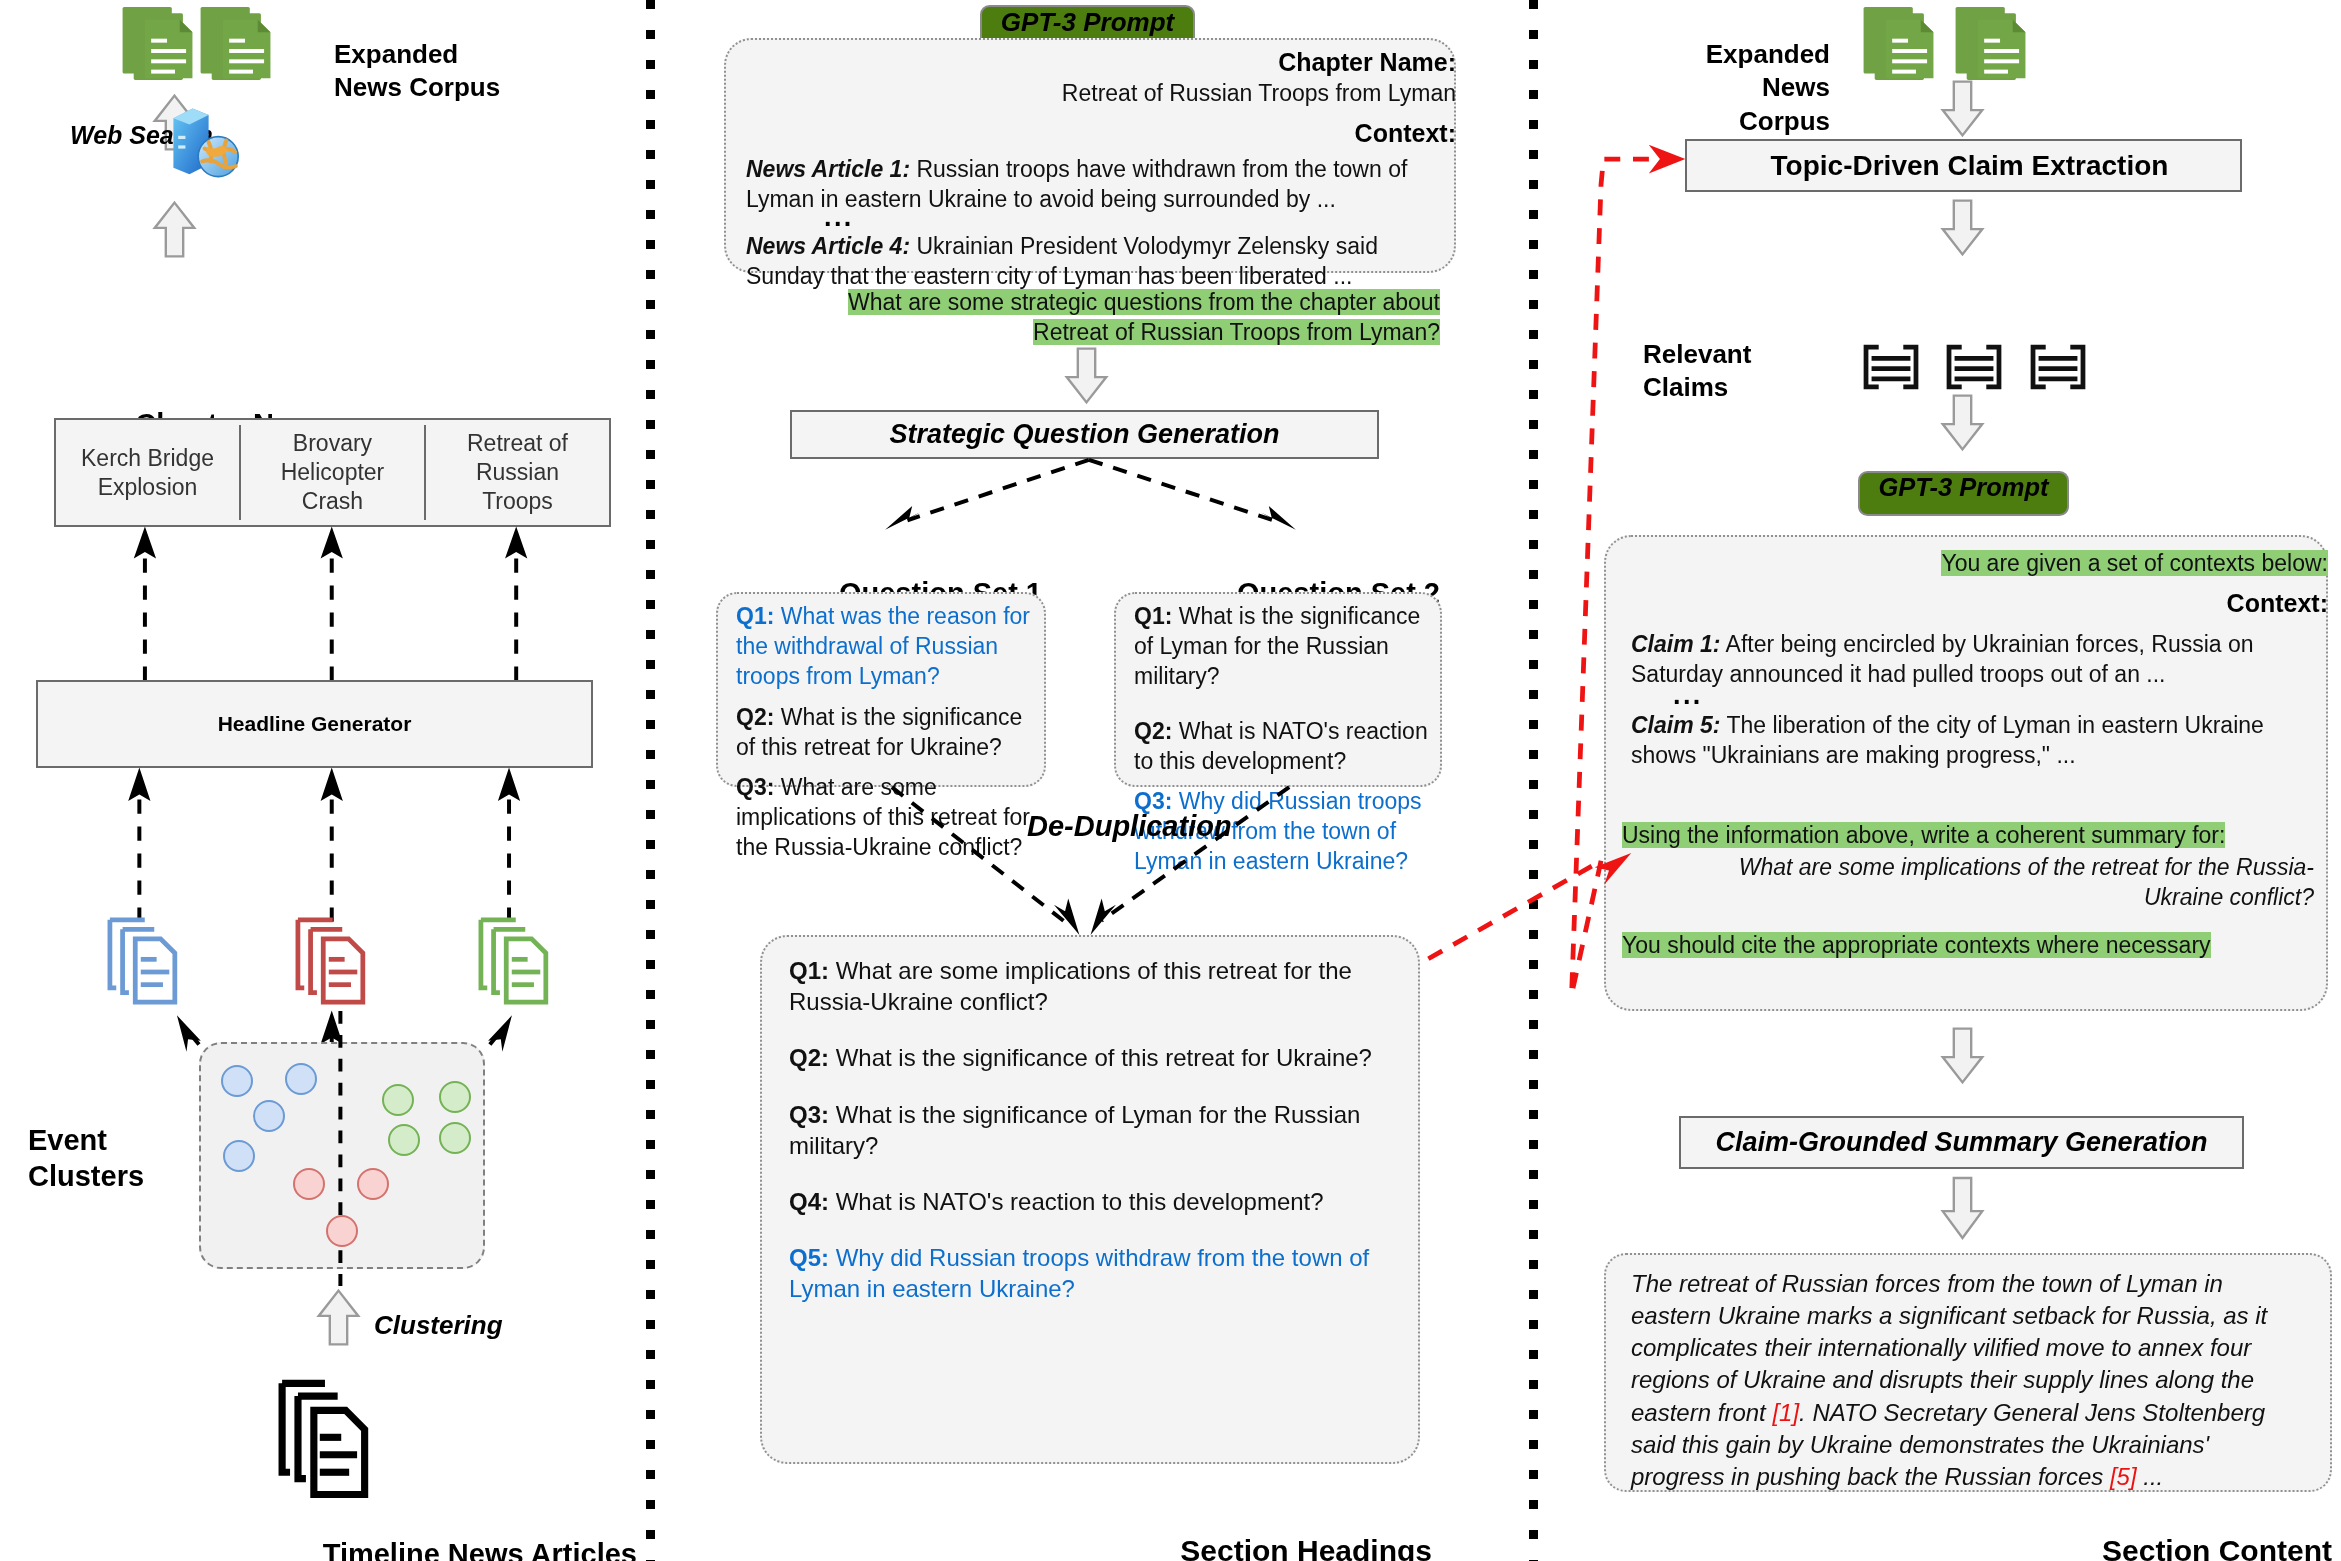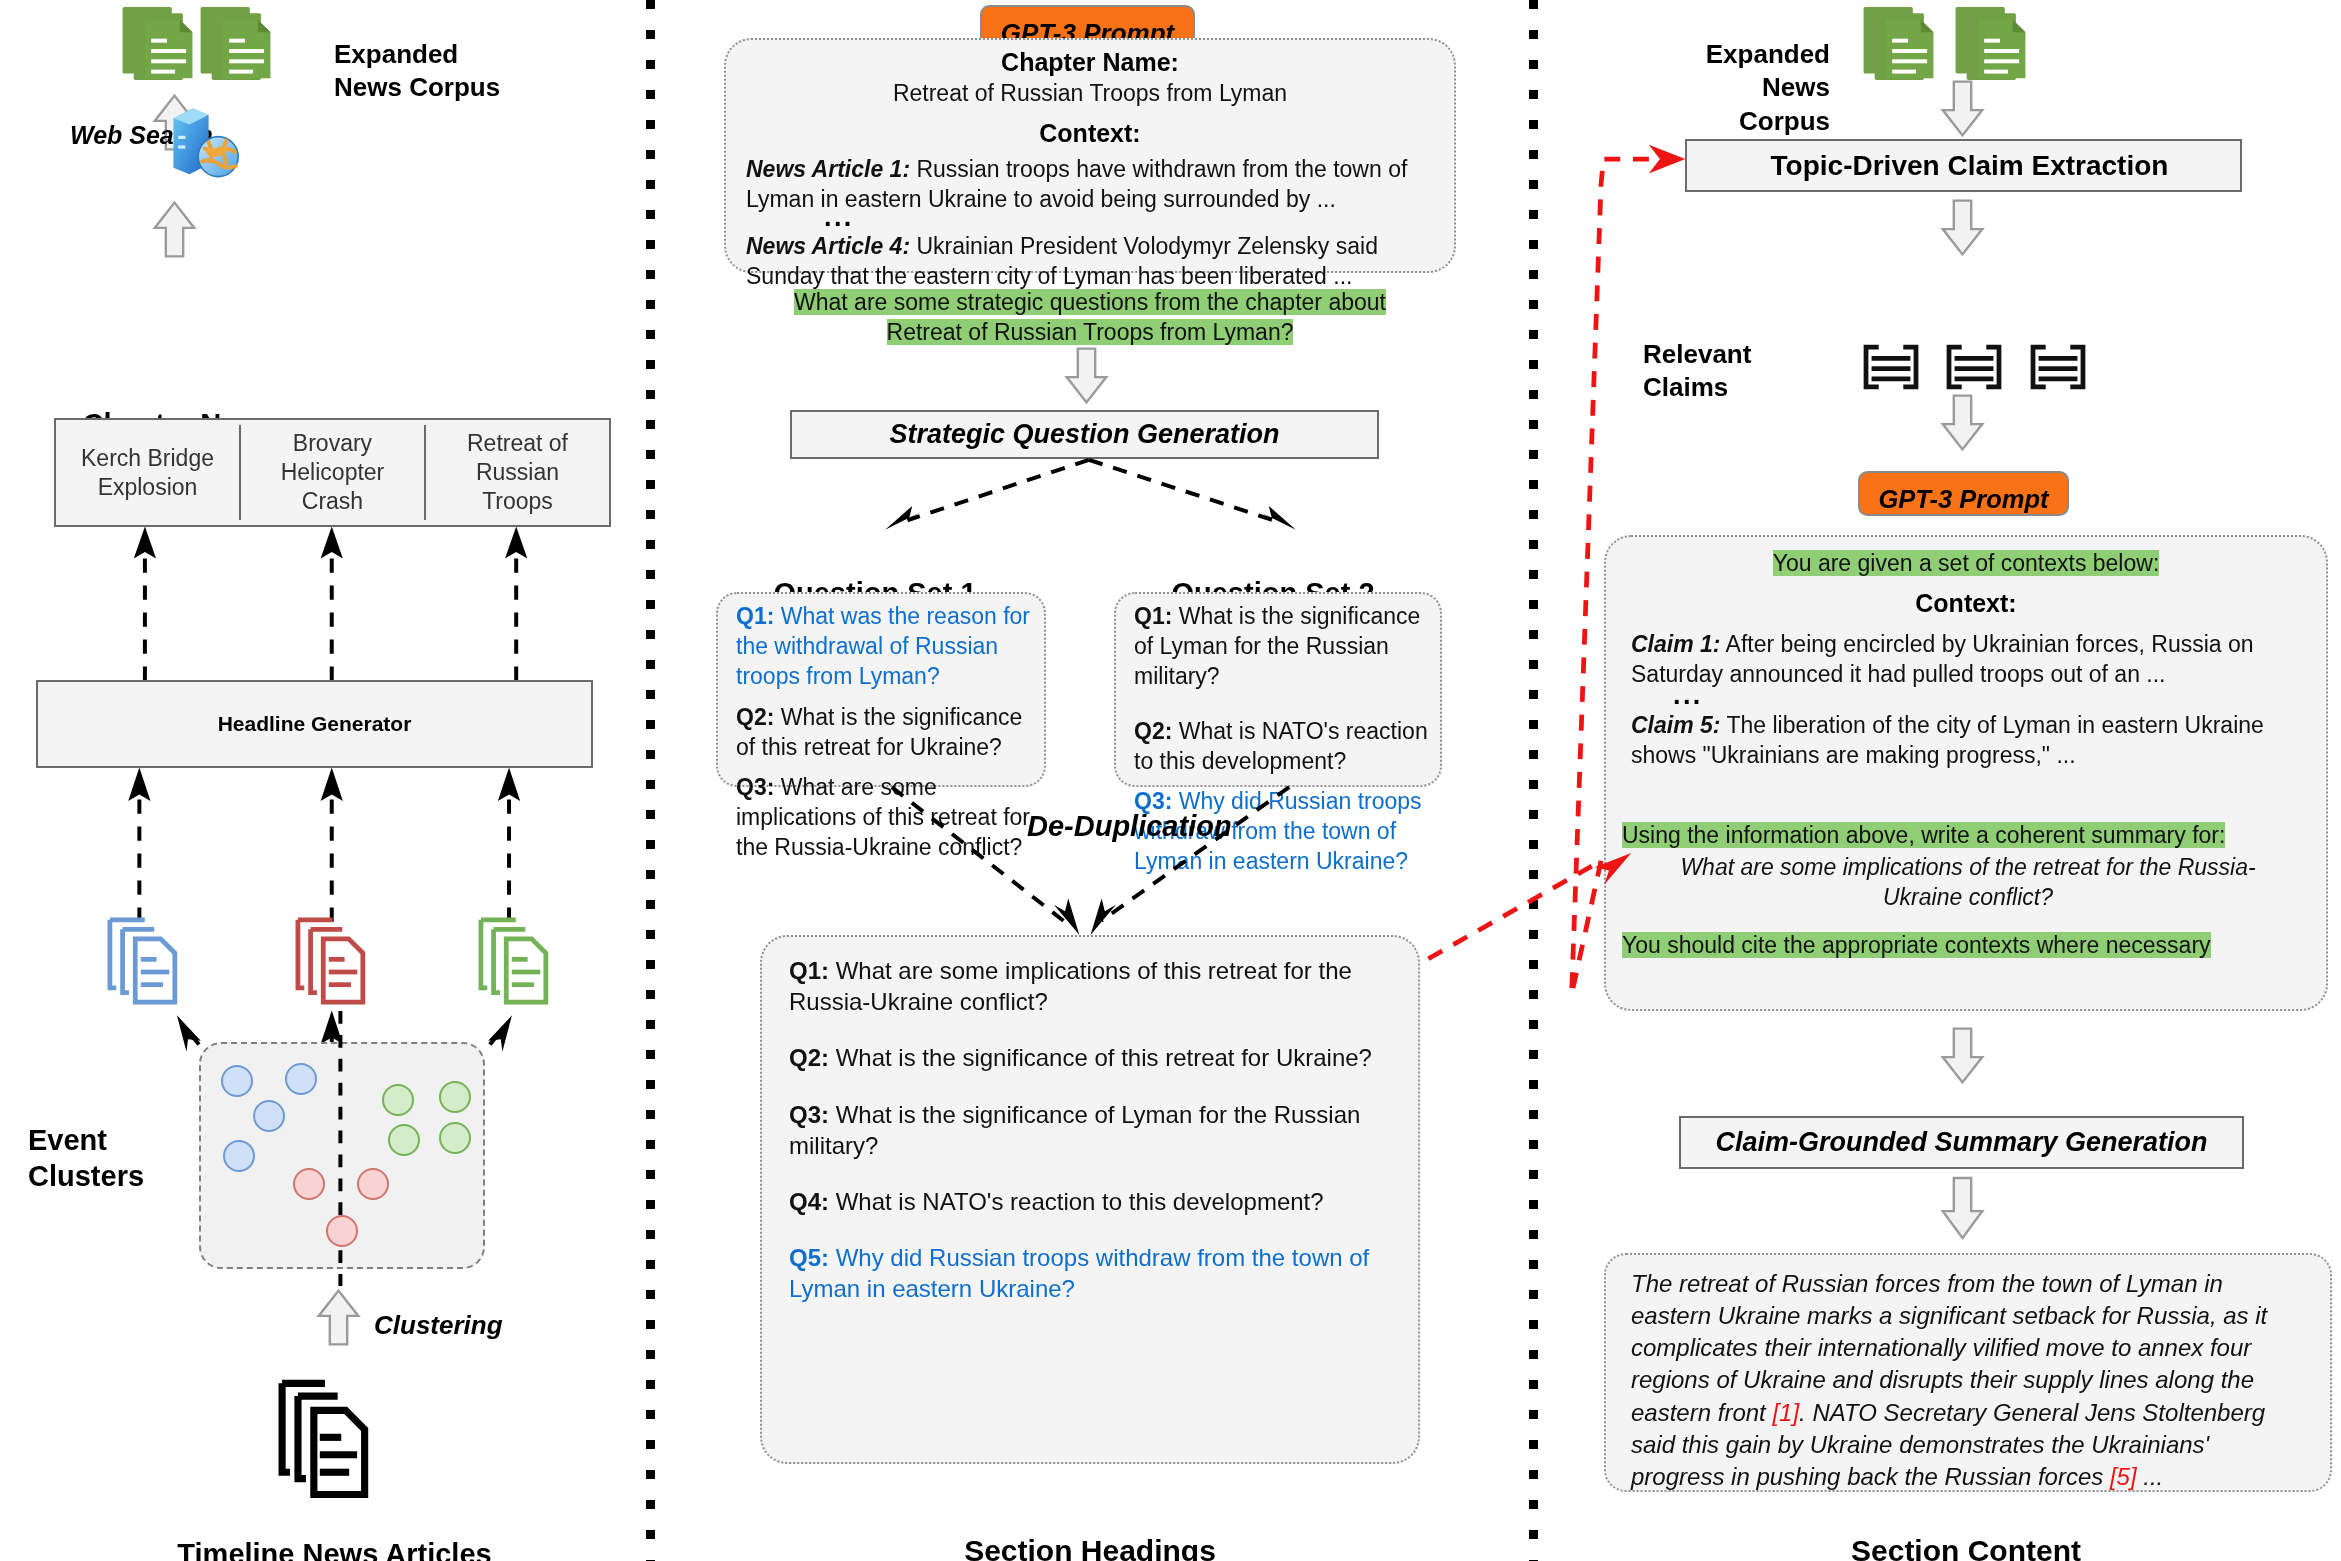--- a/index.html
+++ b/index.html
@@ -1,32 +1,32 @@
 <!DOCTYPE html>
 <html style="font-size:12.7px"><head>
 <meta charset="utf-8">
 <style>
   html,body{margin:0;padding:0;background:#fff;}
   body{width:2342px;height:1561px;position:relative;overflow:hidden;
        font-family:"Liberation Sans", sans-serif; color:#000;}
   .abs{position:absolute;}
-  .ctr{text-align:center;}
+  .ctr{text-align:right;}
 
   
   .sep{position:absolute;top:0;height:1561px;width:8.8px;
        background-image:linear-gradient(to bottom,#000 0,#000 8.8px,transparent 8.8px,transparent 30px);
        background-size:8.8px 30px;}
 
   
   .solidbox{background:#f4f4f4;border:2.4px solid #6b6b6b;box-sizing:border-box;
             display:flex;align-items:center;justify-content:center;}
   .dotbox{background:#f4f4f4;border:2.4px dotted #909090;box-sizing:border-box;border-radius:27px;}
   .dashbox{background:#f1f1f1;border:2.4px dashed #808080;box-sizing:border-box;border-radius:27px;}
-  .pillbox{background:#f97316;border:2.4px solid #8a8a8a;box-sizing:border-box;border-radius:8px;
-           display:flex;align-items:flex-end;justify-content:center;}
+  .pillbox{background:#4d7c0f;border:2.4px solid #8a8a8a;box-sizing:border-box;border-radius:8px;
+           display:flex;align-items:flex-start;justify-content:center;}
 
   .hdr{font-weight:bold;font-size:25px;}
   .bold-title{font-weight:bold;font-size:26px;margin-top:28px;}
   .ital{font-style:italic;font-weight:bold;}
 
   
   .body-t{font-size:23px;line-height:1.30;color:#111;}
   .blue{color:#0d6fcd;}
   .red{color:#ee1111;}
   .hl{background:#90ce76;}

